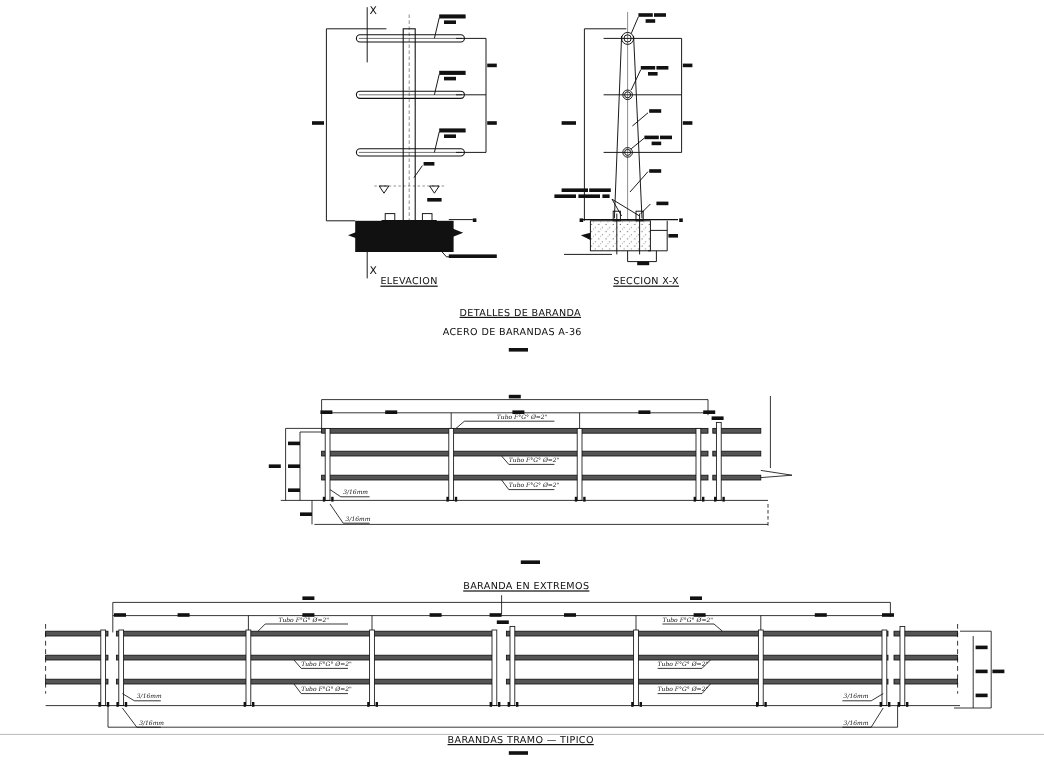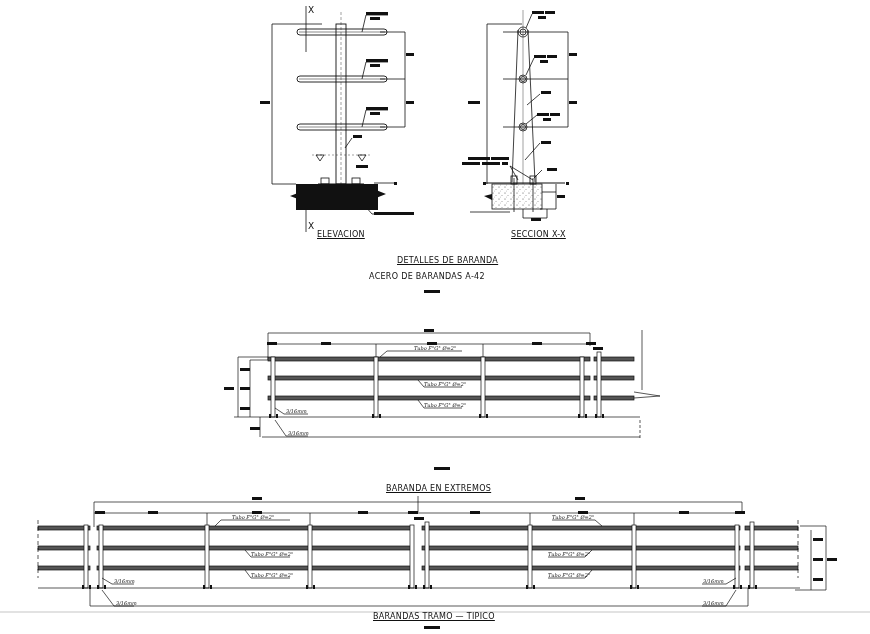--- a/index.html
+++ b/index.html
@@ -339,22 +339,22 @@
   <rect x="424" y="290" width="16" height="3" fill="#111"></rect>
   <rect x="434" y="467" width="16" height="3" fill="#111"></rect>
   <rect x="424" y="626" width="16" height="3" fill="#111"></rect>
 </svg>
 
 <div class="lbl" style="left:308px;top:5px;font-size:9px;">X</div>
 <div class="lbl" style="left:308px;top:221px;font-size:9px;">X</div>
 
 <div class="lbl u" style="left:317px;top:230px;font-size:8px;">ELEVACION</div>
 <div class="lbl u" style="left:495px;top:230px;font-size:8px;margin-left:16px;">SECCION  X-X</div>
-<div class="lbl u" style="left:383px;top:256px;font-size:8px;margin-left:14px;">DETALLES DE BARANDA</div>
-<div class="lbl" style="left:369px;top:272px;font-size:8px;">ACERO DE BARANDAS A-42</div>
+<div class="lbl u" style="left:383px;top:256px;font-size:8px;">DETALLES DE BARANDA</div>
+<div class="lbl" style="left:369px;top:272px;font-size:8px;">ACERO DE BARANDAS A-36</div>
 <div class="lbl u" style="left:386px;top:456px;font-size:8px;margin-top:28px;">BARANDA  EN  EXTREMOS</div>
 <div class="lbl u" style="left:373px;top:612px;font-size:8px;">BARANDAS  TRAMO  —   TIPICO</div>
 
 <div class="small-note" style="left:414px;top:345px;">Tubo F°G° Ø=2"</div>
 <div class="small-note" style="left:424px;top:381px;">Tubo F°G° Ø=2"</div>
 <div class="small-note" style="left:424px;top:402px;">Tubo F°G° Ø=2"</div>
 <div class="small-note" style="left:286px;top:408px;">3/16mm</div>
 <div class="small-note" style="left:288px;top:430px;">3/16mm</div>
 
 <div class="small-note" style="left:232px;top:514px;">Tubo F°G° Ø=2"</div>

